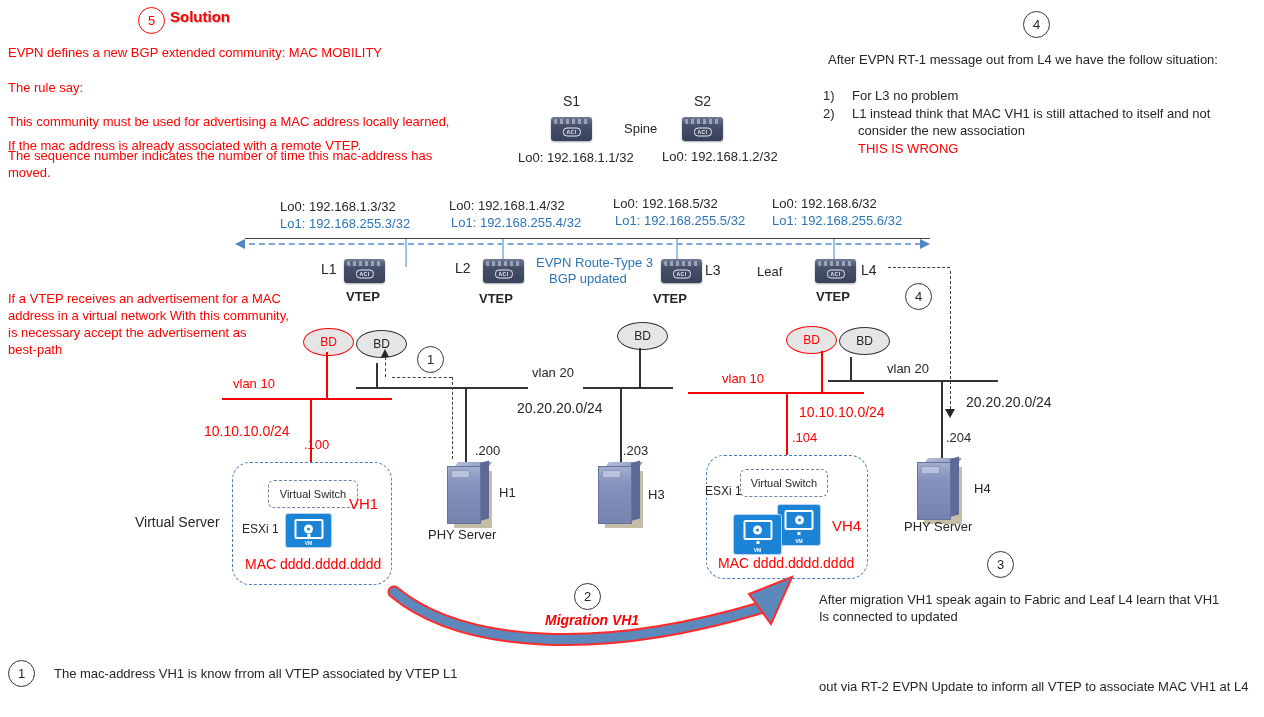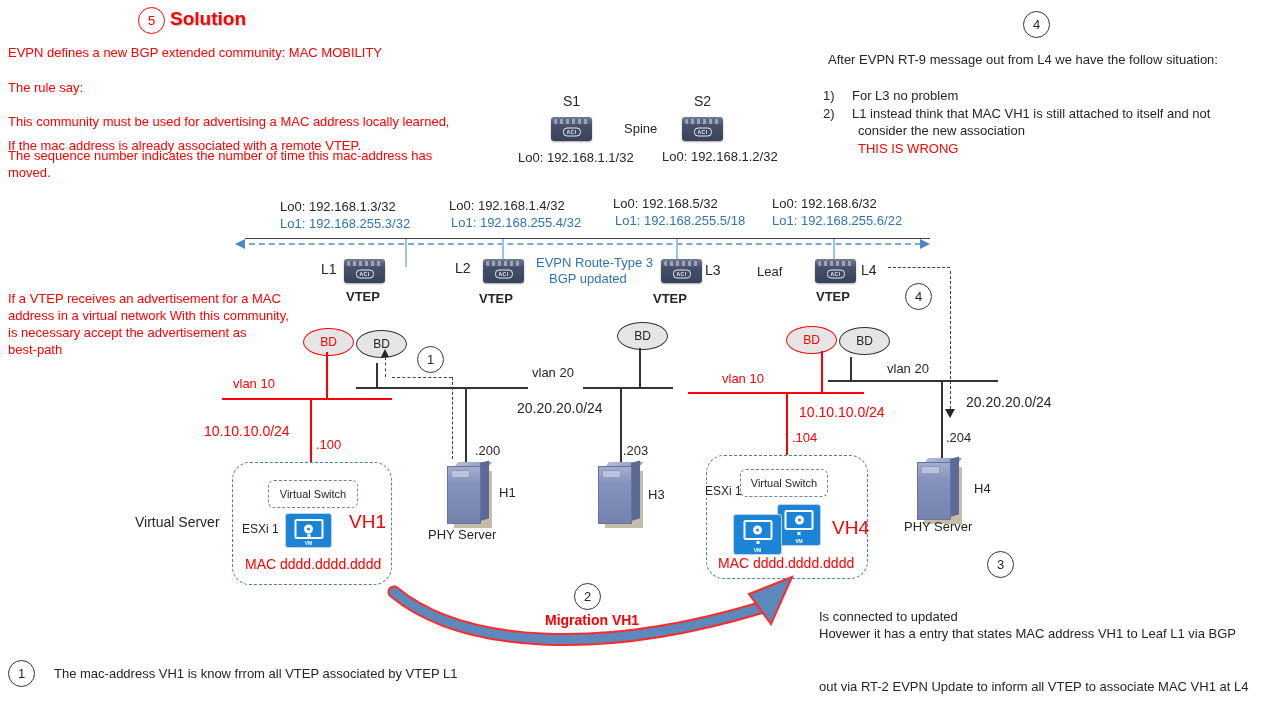--- a/index.html
+++ b/index.html
@@ -1,19 +1,19 @@
 <!DOCTYPE html>
 <html><head>
 <meta charset="utf-8">
 <style>
   html,body{margin:0;padding:0;background:#fff}
   #canvas{position:relative;width:1264px;height:717px;background:#ffffff;overflow:hidden;
           font-family:"Liberation Sans",sans-serif;color:#262626}
   .t{position:absolute;font-size:13px;line-height:1.2;white-space:nowrap;color:#262626}
-  .red{color:#ff0000}.blue{color:#2e75b6}.b{font-weight:bold}.i{}.f12{font-size:12px}.f14{font-size:14px}.f15{font-size:19px}
+  .red{color:#ff0000}.blue{color:#2e75b6}.b{font-weight:bold}.i{font-style:italic}.f12{font-size:12px}.f14{font-size:14px}.f15{font-size:15px}
   .hl{text-shadow:1px 1px 0 #c9c9c9}
   
   .circ{position:absolute;width:25px;height:25px;border:1.2px solid #333;border-radius:50%;
         background:#fff;display:flex;align-items:center;justify-content:center;font-size:13px}
   .circ.red-c{border-color:#ff0000;color:#ff0000}
   
   .hline{position:absolute;height:1.5px;background:#333}
   .vline{position:absolute;width:1.5px;background:#333}
   .rl{background:#ff0000}
   .dash-h{position:absolute;height:0;border-top:1.6px dashed #3f3f3f}
@@ -77,21 +77,21 @@
   <div class="t red" style="left:8px;top:114px">This community must be used for advertising a MAC address locally learned,</div>
   <div class="t red" style="left:8px;top:138px">If the mac address is already associated with a remote VTEP.</div>
   <div class="t red" style="left:8px;top:148px">The sequence number indicates the number of time this mac-address has</div>
   <div class="t red" style="left:8px;top:165px">moved.</div>
   <div class="t red" style="left:8px;top:291px">If a  VTEP receives an advertisement for a MAC</div>
   <div class="t red" style="left:8px;top:308px">address in a virtual network With this community,</div>
   <div class="t red" style="left:8px;top:325px">is necessary accept the advertisement as</div>
   <div class="t red" style="left:8px;top:342px">best-path</div>
 
   <div class="circ" style="left:1023px;top:11px">4</div>
-  <div class="t" style="left:828px;top:52px">After EVPN RT-9 message out from L4  we have the follow situation:</div>
+  <div class="t" style="left:828px;top:52px">After EVPN RT-1 message out from L4  we have the follow situation:</div>
   <div class="t" style="left:823px;top:88px">1)</div>
   <div class="t" style="left:852px;top:88px">For L3  no problem</div>
   <div class="t" style="left:823px;top:106px">2)</div>
   <div class="t" style="left:852px;top:106px">L1  instead think that MAC VH1 is still attached to itself and not</div>
   <div class="t" style="left:858px;top:123px">consider the new association</div>
   <div class="t red" style="left:858px;top:141px">THIS IS WRONG</div>
 
   <div class="t f14" style="left:563px;top:93px">S1</div>
   <div class="sw" style="left:551px;top:117px">
       <span class="badge">ACI</span>
@@ -102,23 +102,23 @@
   <div class="sw" style="left:682px;top:117px">
       <span class="badge">ACI</span>
     </div>
   <div class="t" style="left:662px;top:149px">Lo0: 192.168.1.2/32</div>
 
   <div class="t" style="left:280px;top:199px">Lo0: 192.168.1.3/32</div>
   <div class="t blue" style="left:280px;top:216px">Lo1: 192.168.255.3/32</div>
   <div class="t" style="left:449px;top:198px">Lo0: 192.168.1.4/32</div>
   <div class="t blue" style="left:451px;top:215px">Lo1: 192.168.255.4/32</div>
   <div class="t" style="left:613px;top:196px">Lo0: 192.168.5/32</div>
-  <div class="t blue" style="left:615px;top:213px">Lo1: 192.168.255.5/18</div>
+  <div class="t blue" style="left:615px;top:213px">Lo1: 192.168.255.5/32</div>
   <div class="t" style="left:772px;top:196px">Lo0: 192.168.6/32</div>
-  <div class="t blue" style="left:772px;top:213px">Lo1: 192.168.255.6/22</div>
+  <div class="t blue" style="left:772px;top:213px">Lo1: 192.168.255.6/32</div>
 
   <div class="hline" style="left:245px;top:238px;width:685px;background:#404040;height:1px"></div>
   <div class="fab-dash" style="left:249px;top:243px;width:672px"></div>
   <div class="tri" style="left:235px;top:239px;border-top:5px solid transparent;border-bottom:5px solid transparent;border-right:10px solid #4f86c6"></div>
   <div class="tri" style="left:920px;top:239px;border-top:5px solid transparent;border-bottom:5px solid transparent;border-left:10px solid #4f86c6"></div>
   <div class="fab-v" style="left:405px;top:239px;height:28px"></div>
   <div class="fab-v" style="left:502px;top:239px;height:20px"></div>
   <div class="fab-v" style="left:676px;top:239px;height:20px"></div>
   <div class="fab-v" style="left:833px;top:239px;height:20px"></div>
 
@@ -159,21 +159,21 @@
   <div class="bd" style="left:356px;top:330px">BD</div>
   <div class="dash-v" style="left:385px;top:357px;height:20px"></div>
   <div class="tri" style="left:381px;top:349px;border-left:4px solid transparent;border-right:4px solid transparent;border-bottom:8px solid #262626"></div>
   <div class="circ" style="left:417px;top:346px">1</div>
 
   <div class="vline rl" style="left:326px;top:352px;height:47px"></div>
   <div class="hline rl" style="left:222px;top:398px;width:170px;height:2px"></div>
   <div class="t red" style="left:233px;top:376px">vlan 10</div>
   <div class="t red f14" style="left:204px;top:423px">10.10.10.0/24</div>
   <div class="vline rl" style="left:310px;top:400px;height:62px"></div>
-  <div class="t red" style="left:316px;top:437px">.100</div>
+  <div class="t red" style="left:304px;top:437px">.100</div>
 
   <div class="vline" style="left:376px;top:363px;height:25px"></div>
   <div class="hline" style="left:356px;top:387px;width:172px"></div>
   <div class="hline" style="left:583px;top:387px;width:90px"></div>
   <div class="t" style="left:532px;top:365px">vlan 20</div>
   <div class="t f14" style="left:517px;top:400px">20.20.20.0/24</div>
 
   <div class="dash-h" style="left:392px;top:377px;width:60px"></div>
   <div class="dash-v" style="left:452px;top:377px;height:82px"></div>
   <div class="vline" style="left:465px;top:388px;height:74px"></div>
@@ -204,21 +204,21 @@
 
   <div class="t f14" style="left:135px;top:514px">Virtual Server</div>
   <div class="esxibox" style="left:232px;top:462px;width:158px;height:121px"></div>
   <div class="vswbox" style="left:268px;top:480px;width:88px;height:26px">Virtual Switch</div>
   <div class="t f12" style="left:242px;top:522px">ESXi 1</div>
   <div class="vm" style="left:285px;top:513px;width:47px;height:35px">
     <div class="scr"></div>
       <div class="stand"></div>
       <div class="lbl">VM</div>
   </div>
-  <div class="t red f15" style="left:349px;top:511px">VH1</div>
+  <div class="t red f15" style="left:349px;top:495px">VH1</div>
   <div class="t red f14" style="left:245px;top:556px">MAC dddd.dddd.dddd</div>
 
   <div class="bd red-c" style="left:786px;top:326px">BD</div>
   <div class="bd" style="left:839px;top:327px">BD</div>
   <div class="vline rl" style="left:821px;top:351px;height:42px"></div>
   <div class="hline rl" style="left:688px;top:392px;width:176px;height:2px"></div>
   <div class="t red" style="left:722px;top:371px">vlan 10</div>
   <div class="t red f14" style="left:799px;top:404px">10.10.10.0/24</div>
   <div class="vline rl" style="left:786px;top:394px;height:61px"></div>
   <div class="t red" style="left:792px;top:430px">.104</div>
@@ -250,22 +250,22 @@
     <div class="shadow"></div>
       <div class="top"></div>
       <div class="side"></div>
       <div class="front"></div>
       <div class="slot"></div>
   </div>
   <div class="t" style="left:974px;top:481px">H4</div>
   <div class="t" style="left:904px;top:519px">PHY Server</div>
 
   <div class="circ" style="left:987px;top:551px">3</div>
+  <div class="t" style="left:819px;top:592px">After migration VH1 speak again to Fabric and Leaf L4  learn that VH1</div>
   <div class="t" style="left:819px;top:609px">Is connected to updated</div>
-  <div class="t" style="left:819px;top:626px">Hovewer it has a  entry that states MAC address VH1 to Leaf L1  via BGP</div>
   <div class="t" style="left:819px;top:679px">out via RT-2 EVPN Update to inform all VTEP to associate MAC VH1 at L4</div>
 
   <div class="circ" style="left:574px;top:583px">2</div>
   <div class="t red b i f14" style="left:545px;top:612px">Migration VH1</div>
 
   <div class="circ" style="left:8px;top:660px">1</div>
   <div class="t" style="left:54px;top:666px">The mac-address VH1 is know frrom all VTEP associated by VTEP L1</div>
 
 </div>
 

